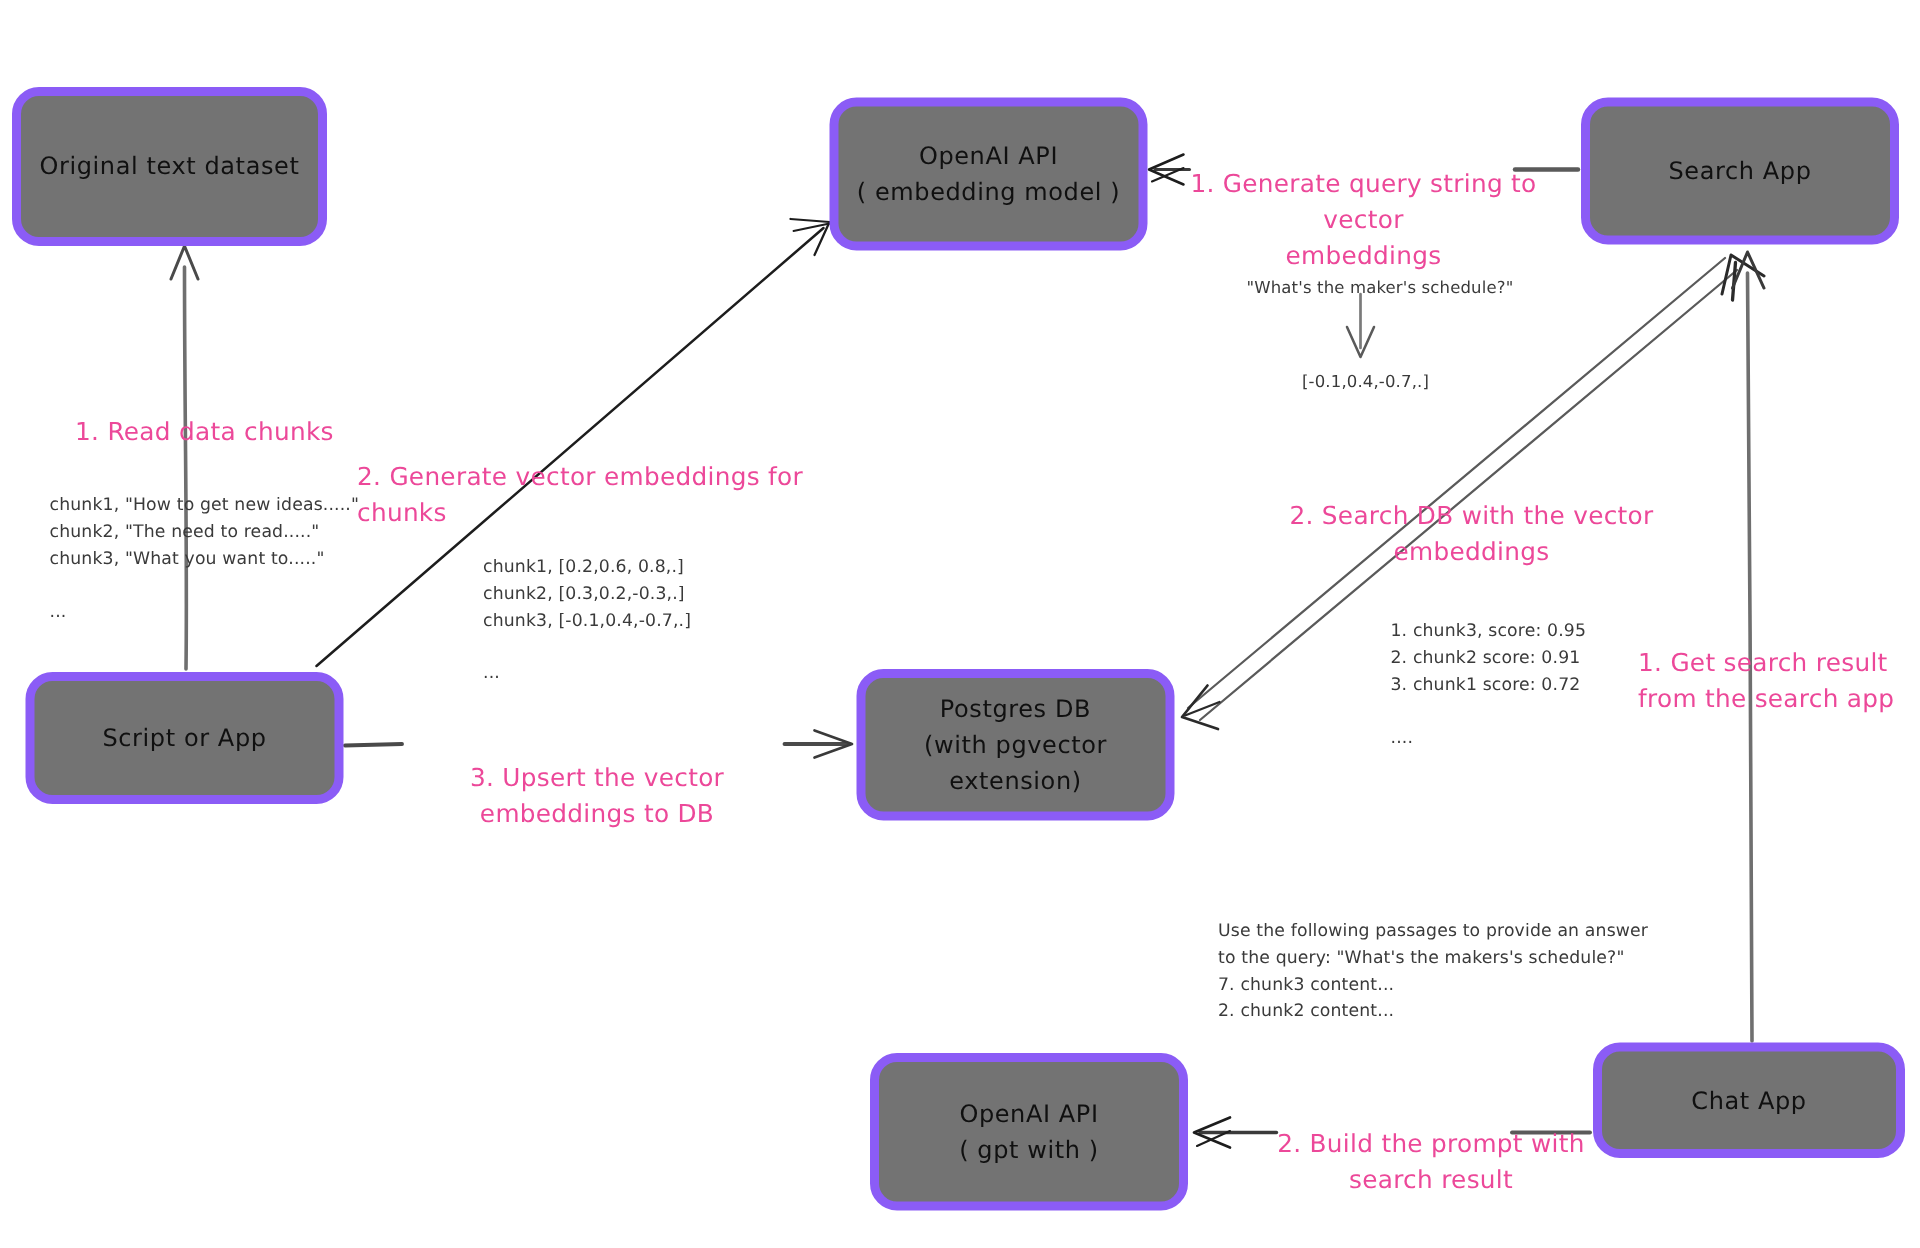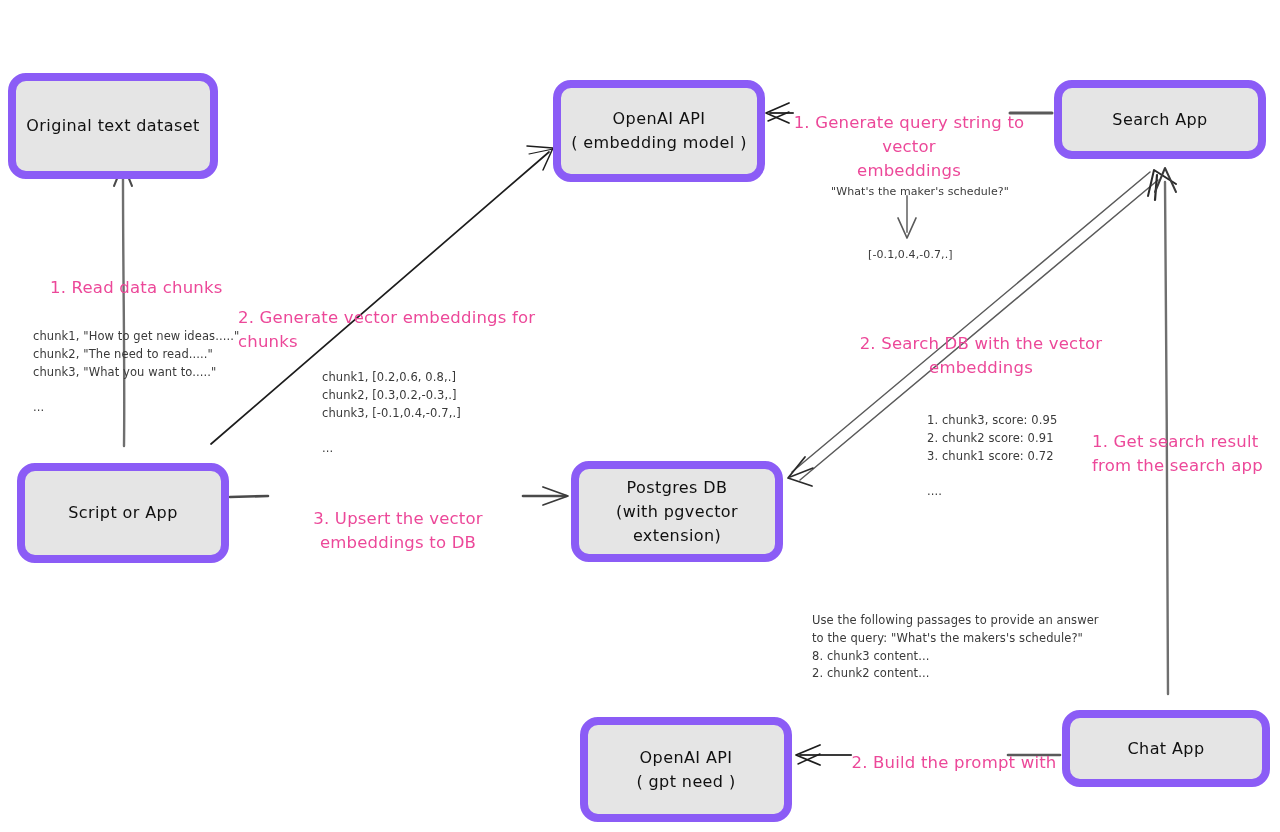--- a/index.html
+++ b/index.html
@@ -18,32 +18,31 @@
   #edges {
     position: absolute;
     left: 0;
     top: 0;
     width: 1280px;
     height: 832px;
     pointer-events: none;
   }
   .node {
     position: absolute;
-    border: 8px solid #8b5cf6;
+    border: 6px solid #8b5cf6;
     border-radius: 18px;
-    background: #e5e5e5;
+    background: #737373;
     display: flex;
     flex-direction: column;
     align-items: center;
     justify-content: center;
     text-align: center;
     color: #101010;
     box-sizing: border-box;
     z-index: 3;
-    margin-top: 15px;
   }
   .node .line1 {
     font-size: 16px;
     letter-spacing: 0.4px;
     line-height: 1.5;
   }
   .node .line2 {
     font-size: 16px;
     letter-spacing: 0.4px;
     line-height: 1.5;
@@ -138,45 +137,45 @@
       <path d="M851,755 L800,755" fill="none" stroke="#3a3a3a" stroke-width="2.2" stroke-linecap="round"></path>
       <path d="M820,745 L796,755 L820,765" fill="none" stroke="#1d1d1d" stroke-width="1.8" stroke-linecap="round" stroke-linejoin="round"></path>
       <path d="M820,754 L798,764" fill="none" stroke="#1d1d1d" stroke-width="1.4" stroke-linecap="round"></path>
     </g>
   </svg>
 
   <div class="node" style="left:8px; top:58px; width:210px; height:106px;">
     <span class="line1">Original text dataset</span>
   </div>
 
-  <div class="node" style="left:17px; top:448px; width:212px; height:100px;">
+  <div class="node" style="left:17px; top:448px; width:212px; height:88px;">
     <span class="line1">Script or App</span>
   </div>
 
   <div class="node" style="left:553px; top:65px; width:212px; height:102px;">
     <span class="line1">OpenAI API</span>
     <span class="line2">( embedding model )</span>
   </div>
 
   <div class="node" style="left:571px; top:446px; width:212px; height:101px;">
     <span class="line1">Postgres DB</span>
     <span class="line2">(with pgvector extension)</span>
   </div>
 
-  <div class="node" style="left:1054px; top:65px; width:212px; height:79px;justify-content:center;">
+  <div class="node" style="left:1054px; top:65px; width:212px; height:98px;justify-content:center;">
     <span class="line1">Search App</span>
   </div>
 
   <div class="node" style="left:1062px; top:695px; width:208px; height:77px;">
     <span class="line1">Chat App</span>
   </div>
 
   <div class="node" style="left:580px; top:702px; width:212px; height:105px;">
     <span class="line1">OpenAI API</span>
-    <span class="line2">( gpt need )</span>
+    <span class="line2">( gpt with )</span>
   </div>
 
   <div class="edge-label" style="left:50px; top:256px; width:200px; text-align:left;">1. Read data chunks</div>
 
   <div class="edge-label" style="left:238px; top:286px; width:320px; text-align:left;">2. Generate vector embeddings for chunks</div>
 
   <div class="edge-label" style="left:268px; top:487px; width:260px; ">3. Upsert the vector embeddings  to DB</div>
 
   <div class="edge-label" style="left:793px; top:91px; width:232px; text-align:center;">
     <div>1. Generate query string to vector</div>
@@ -185,20 +184,21 @@
 
   <div class="edge-label" style="left:826px; top:312px; width:310px; text-align:center;">2. Search DB with the vector embeddings</div>
 
   <div class="edge-label" style="left:1092px; top:410px; width:180px; text-align:left;">
     <div>1. Get search result</div>
     <div>from the search app</div>
   </div>
 
   <div class="edge-label" style="left:848px; top:731px; width:212px; text-align:center;">
     <div>2. Build the prompt with</div>
+    <div>search result</div>
   </div>
 
   <div class="note" style="left:33px; top:328px;">chunk1, "How to get new ideas....."
 chunk2, "The need to read....."
 chunk3, "What you want to....."
 
 ...</div>
 
   <div class="note" style="left:322px; top:369px;">chunk1, [0.2,0.6, 0.8,.]
 chunk2, [0.3,0.2,-0.3,.]
@@ -211,16 +211,16 @@
   <div class="note small" style="left:868px; top:246px;">[-0.1,0.4,-0.7,.]</div>
 
   <div class="note" style="left:927px; top:412px;">1. chunk3, score: 0.95
 2. chunk2 score: 0.91
 3. chunk1 score: 0.72
 
 ....</div>
 
   <div class="note" style="left:812px; top:612px;">Use the following passages to provide an answer
 to the query: "What's the makers's schedule?"
-8. chunk3 content...
+7. chunk3 content...
 2. chunk2 content...</div>
 
 </div>
 
 </body></html>

